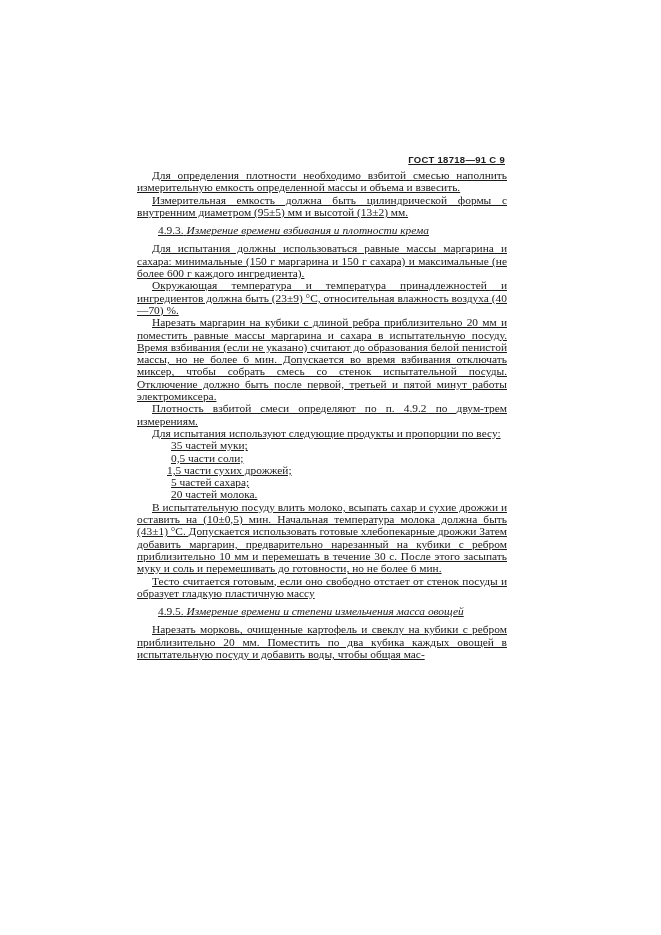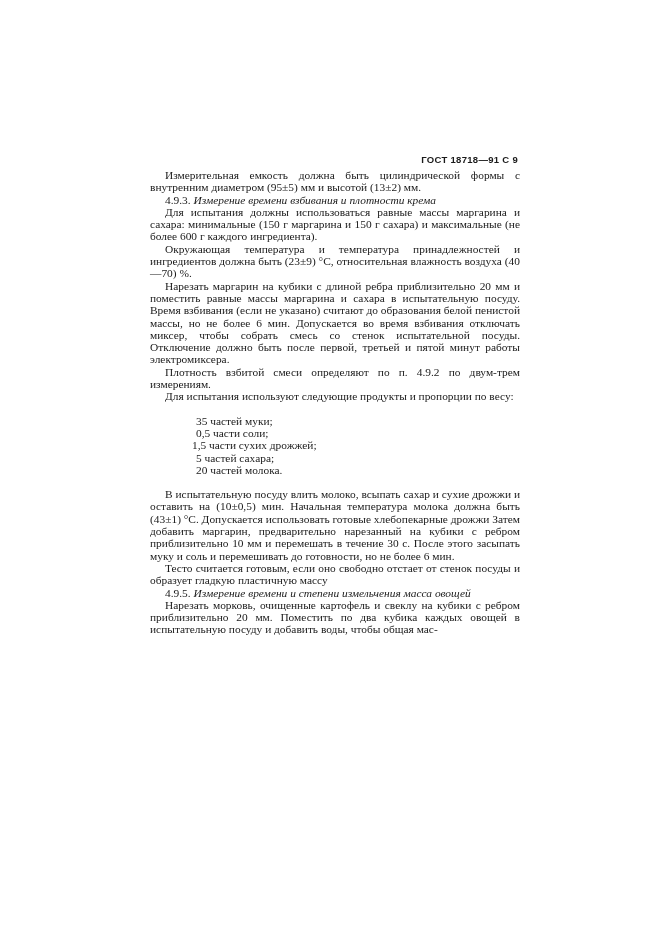--- a/index.html
+++ b/index.html
@@ -10,23 +10,24 @@
     body {
       width: 661px;
       height: 935px;
       position: relative;
       overflow: hidden;
       font-family: "Liberation Serif", "DejaVu Serif", serif;
       color: #1a1a1a;
     }
     .page {
       position: absolute;
-      left: 150px;
+      left: 137px;
       top: 153px;
       width: 370px;
+      text-decoration: underline;
     }
     .running-head {
       text-align: right;
       font-family: "Liberation Sans", "DejaVu Sans", sans-serif;
       font-weight: bold;
       font-size: 9.5px;
       letter-spacing: 0.3px;
       height: 14px;
       line-height: 14px;
       margin-bottom: 2px;
@@ -35,46 +36,47 @@
     .body-text {
       font-size: 11.4px;
       line-height: 12.3px;
       text-align: justify;
     }
     .p {
       margin: 0;
       text-indent: 15px;
     }
     .heading {
-      margin: 0;
+      margin: 6px;
       text-indent: 15px;
     }
     .heading .num {
       font-style: normal;
     }
     .heading .title {
       font-style: italic;
     }
     .list {
-      margin: 12px;
+      margin: 0;
       padding: 0;
       list-style: none;
     }
     .list li {
       padding-left: 34px;
       text-align: left;
     }
   </style>
 </head>
 <body>
 
 <div class="page">
   <div class="running-head">ГОСТ 18718—91 С 9</div>
 
   <div class="body-text">
+    <p class="p">Для определения плотности необходимо взбитой смесью наполнить измерительную емкость определенной массы и объема и взвесить.</p>
     <p class="p">Измерительная емкость должна быть цилиндрической формы с внутренним диаметром (95±5) мм и высотой (13±2) мм.</p>
 
     <p class="heading">
       <span class="num">4.9.3.</span>
       <span class="title">Измерение времени взбивания и плотности крема</span>
     </p>
     <p class="p">Для испытания должны использоваться равные массы маргарина и сахара: минимальные (150 г маргарина и 150 г сахара) и максимальные (не более 600 г каждого ингредиента).</p>
     <p class="p">Окружающая температура и температура принадлежностей и ингредиентов должна быть (23±9) °С, относительная влажность воздуха (40—70) %.</p>
     <p class="p">Нарезать маргарин на кубики с длиной ребра приблизительно 20 мм и поместить равные массы маргарина и сахара в испытательную посуду. Время взбивания (если не указано) считают до образования белой пенистой массы, но не более 6 мин. Допускается во время взбивания отключать миксер, чтобы собрать смесь со стенок испытательной посуды. Отключение должно быть после первой, третьей и пятой минут работы электромиксера.</p>
     <p class="p">Плотность взбитой смеси определяют по п. 4.9.2 по двум-трем измерениям.</p>

